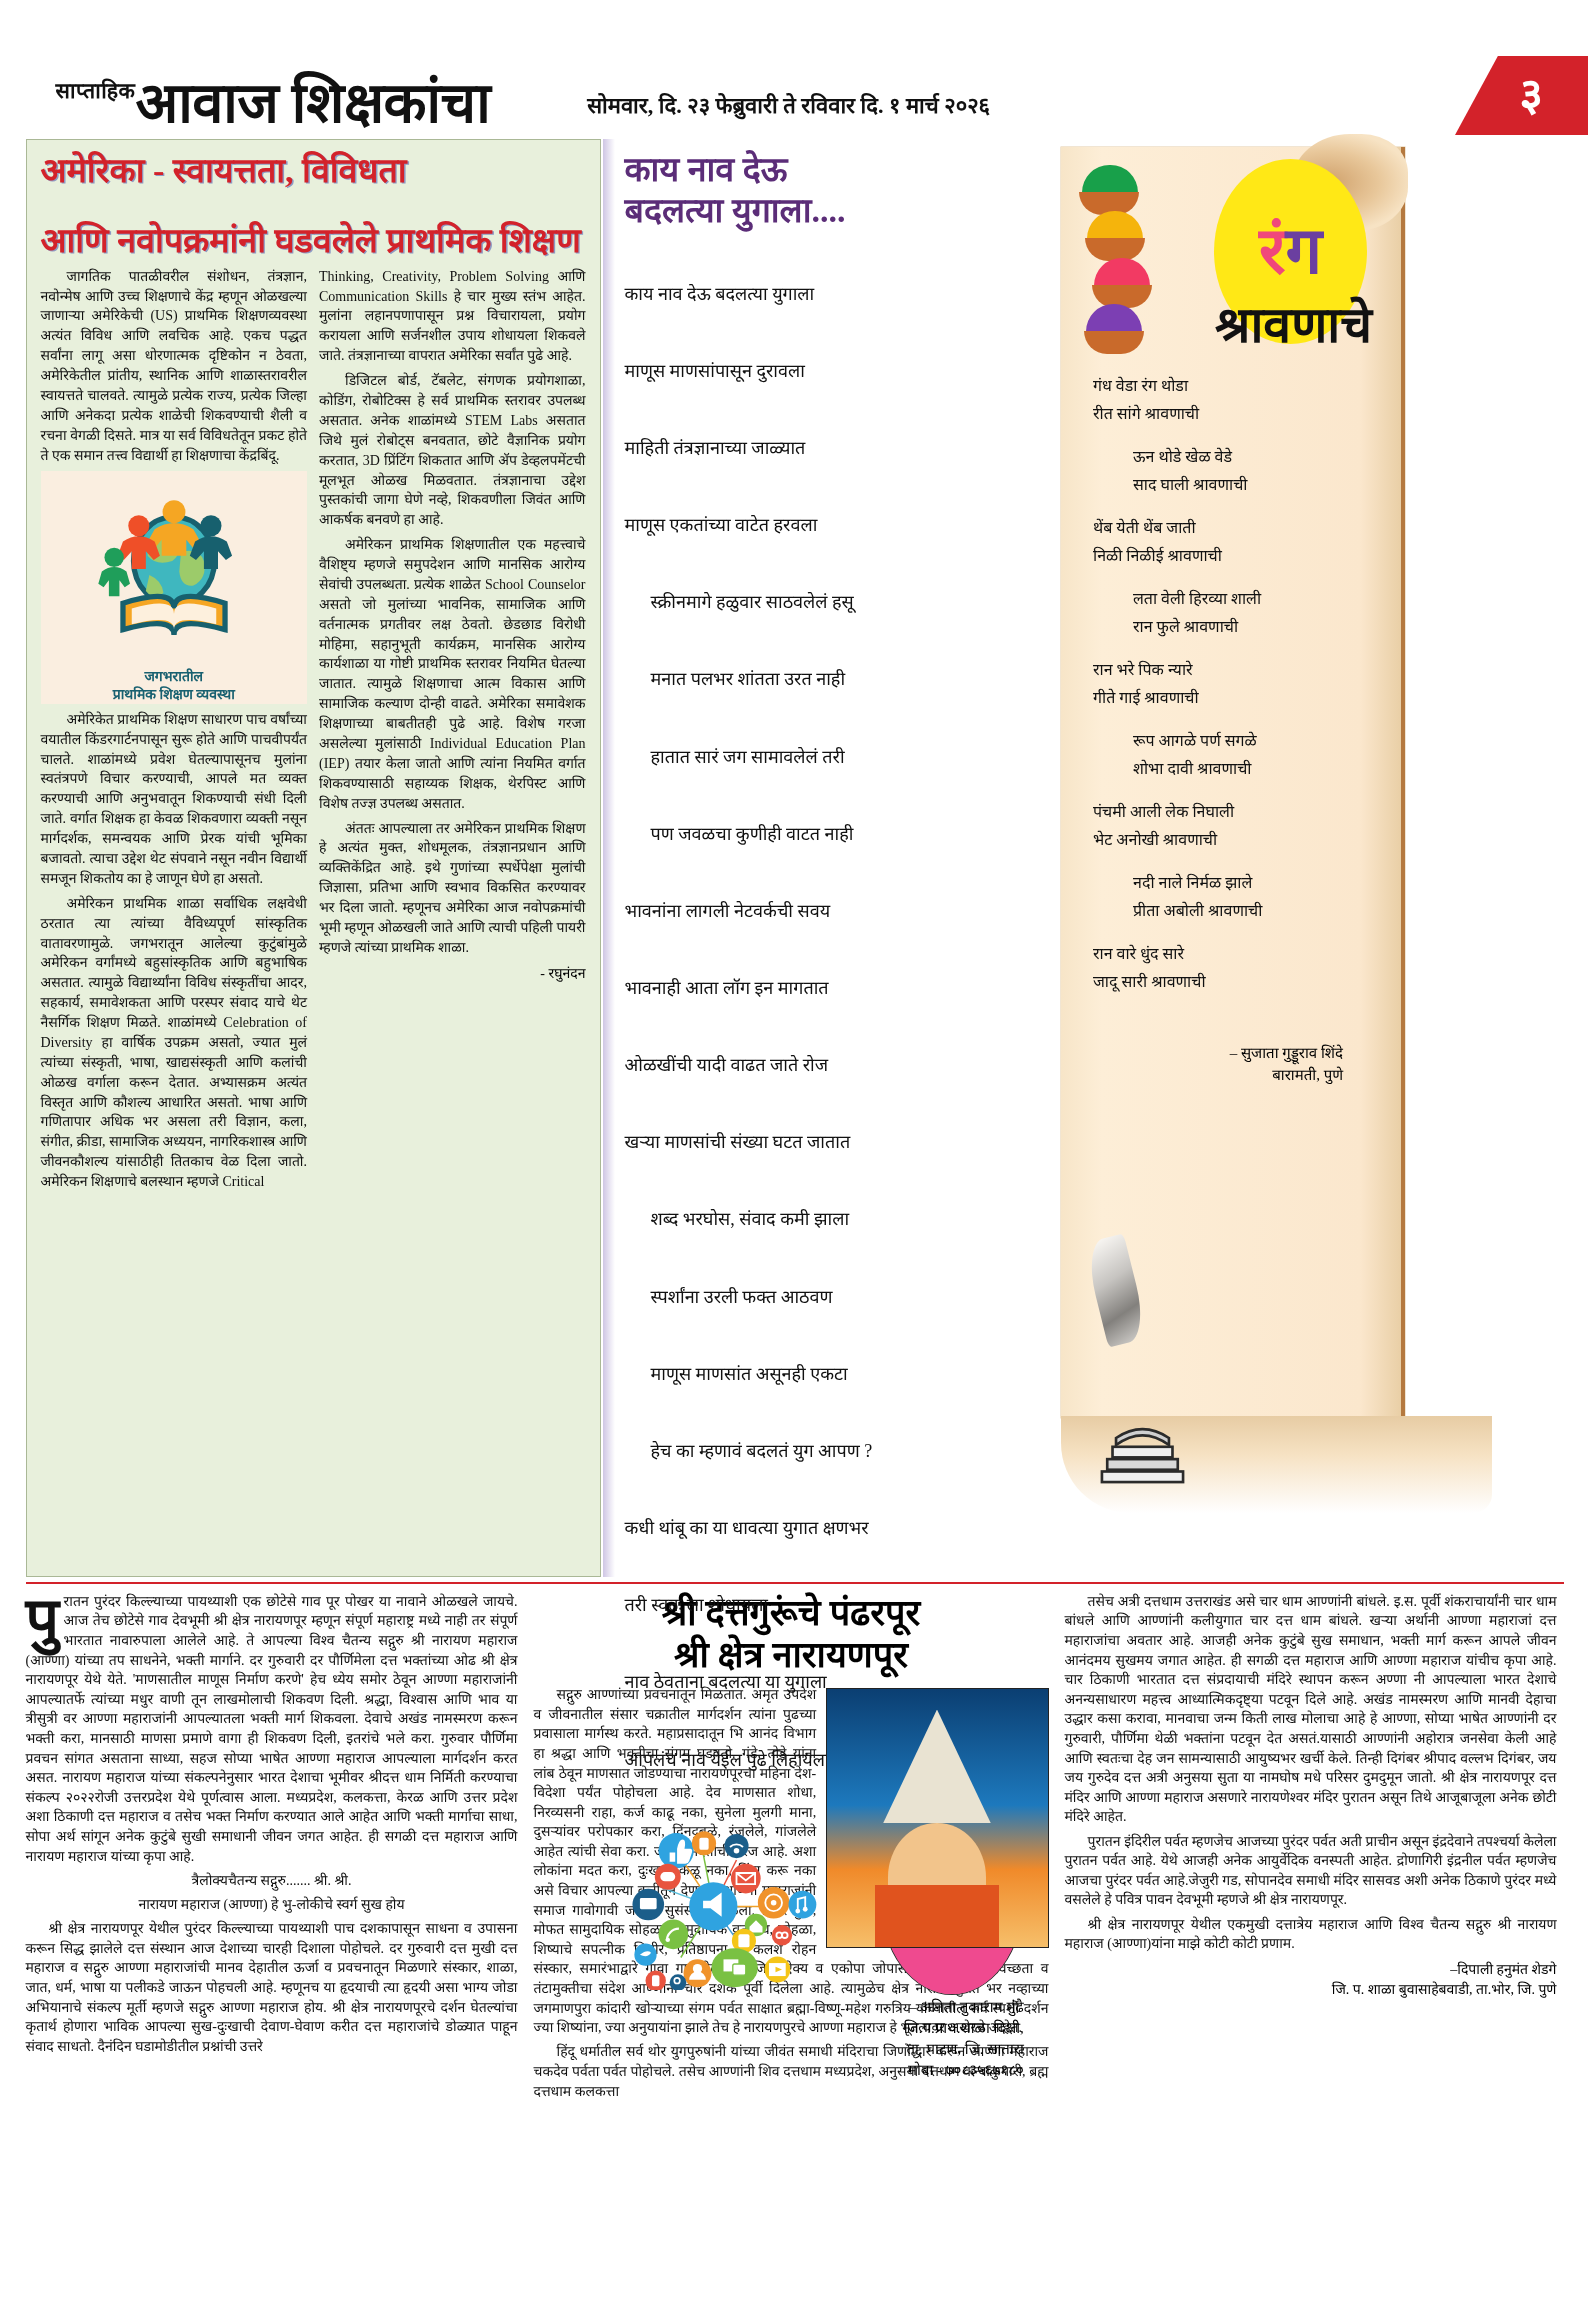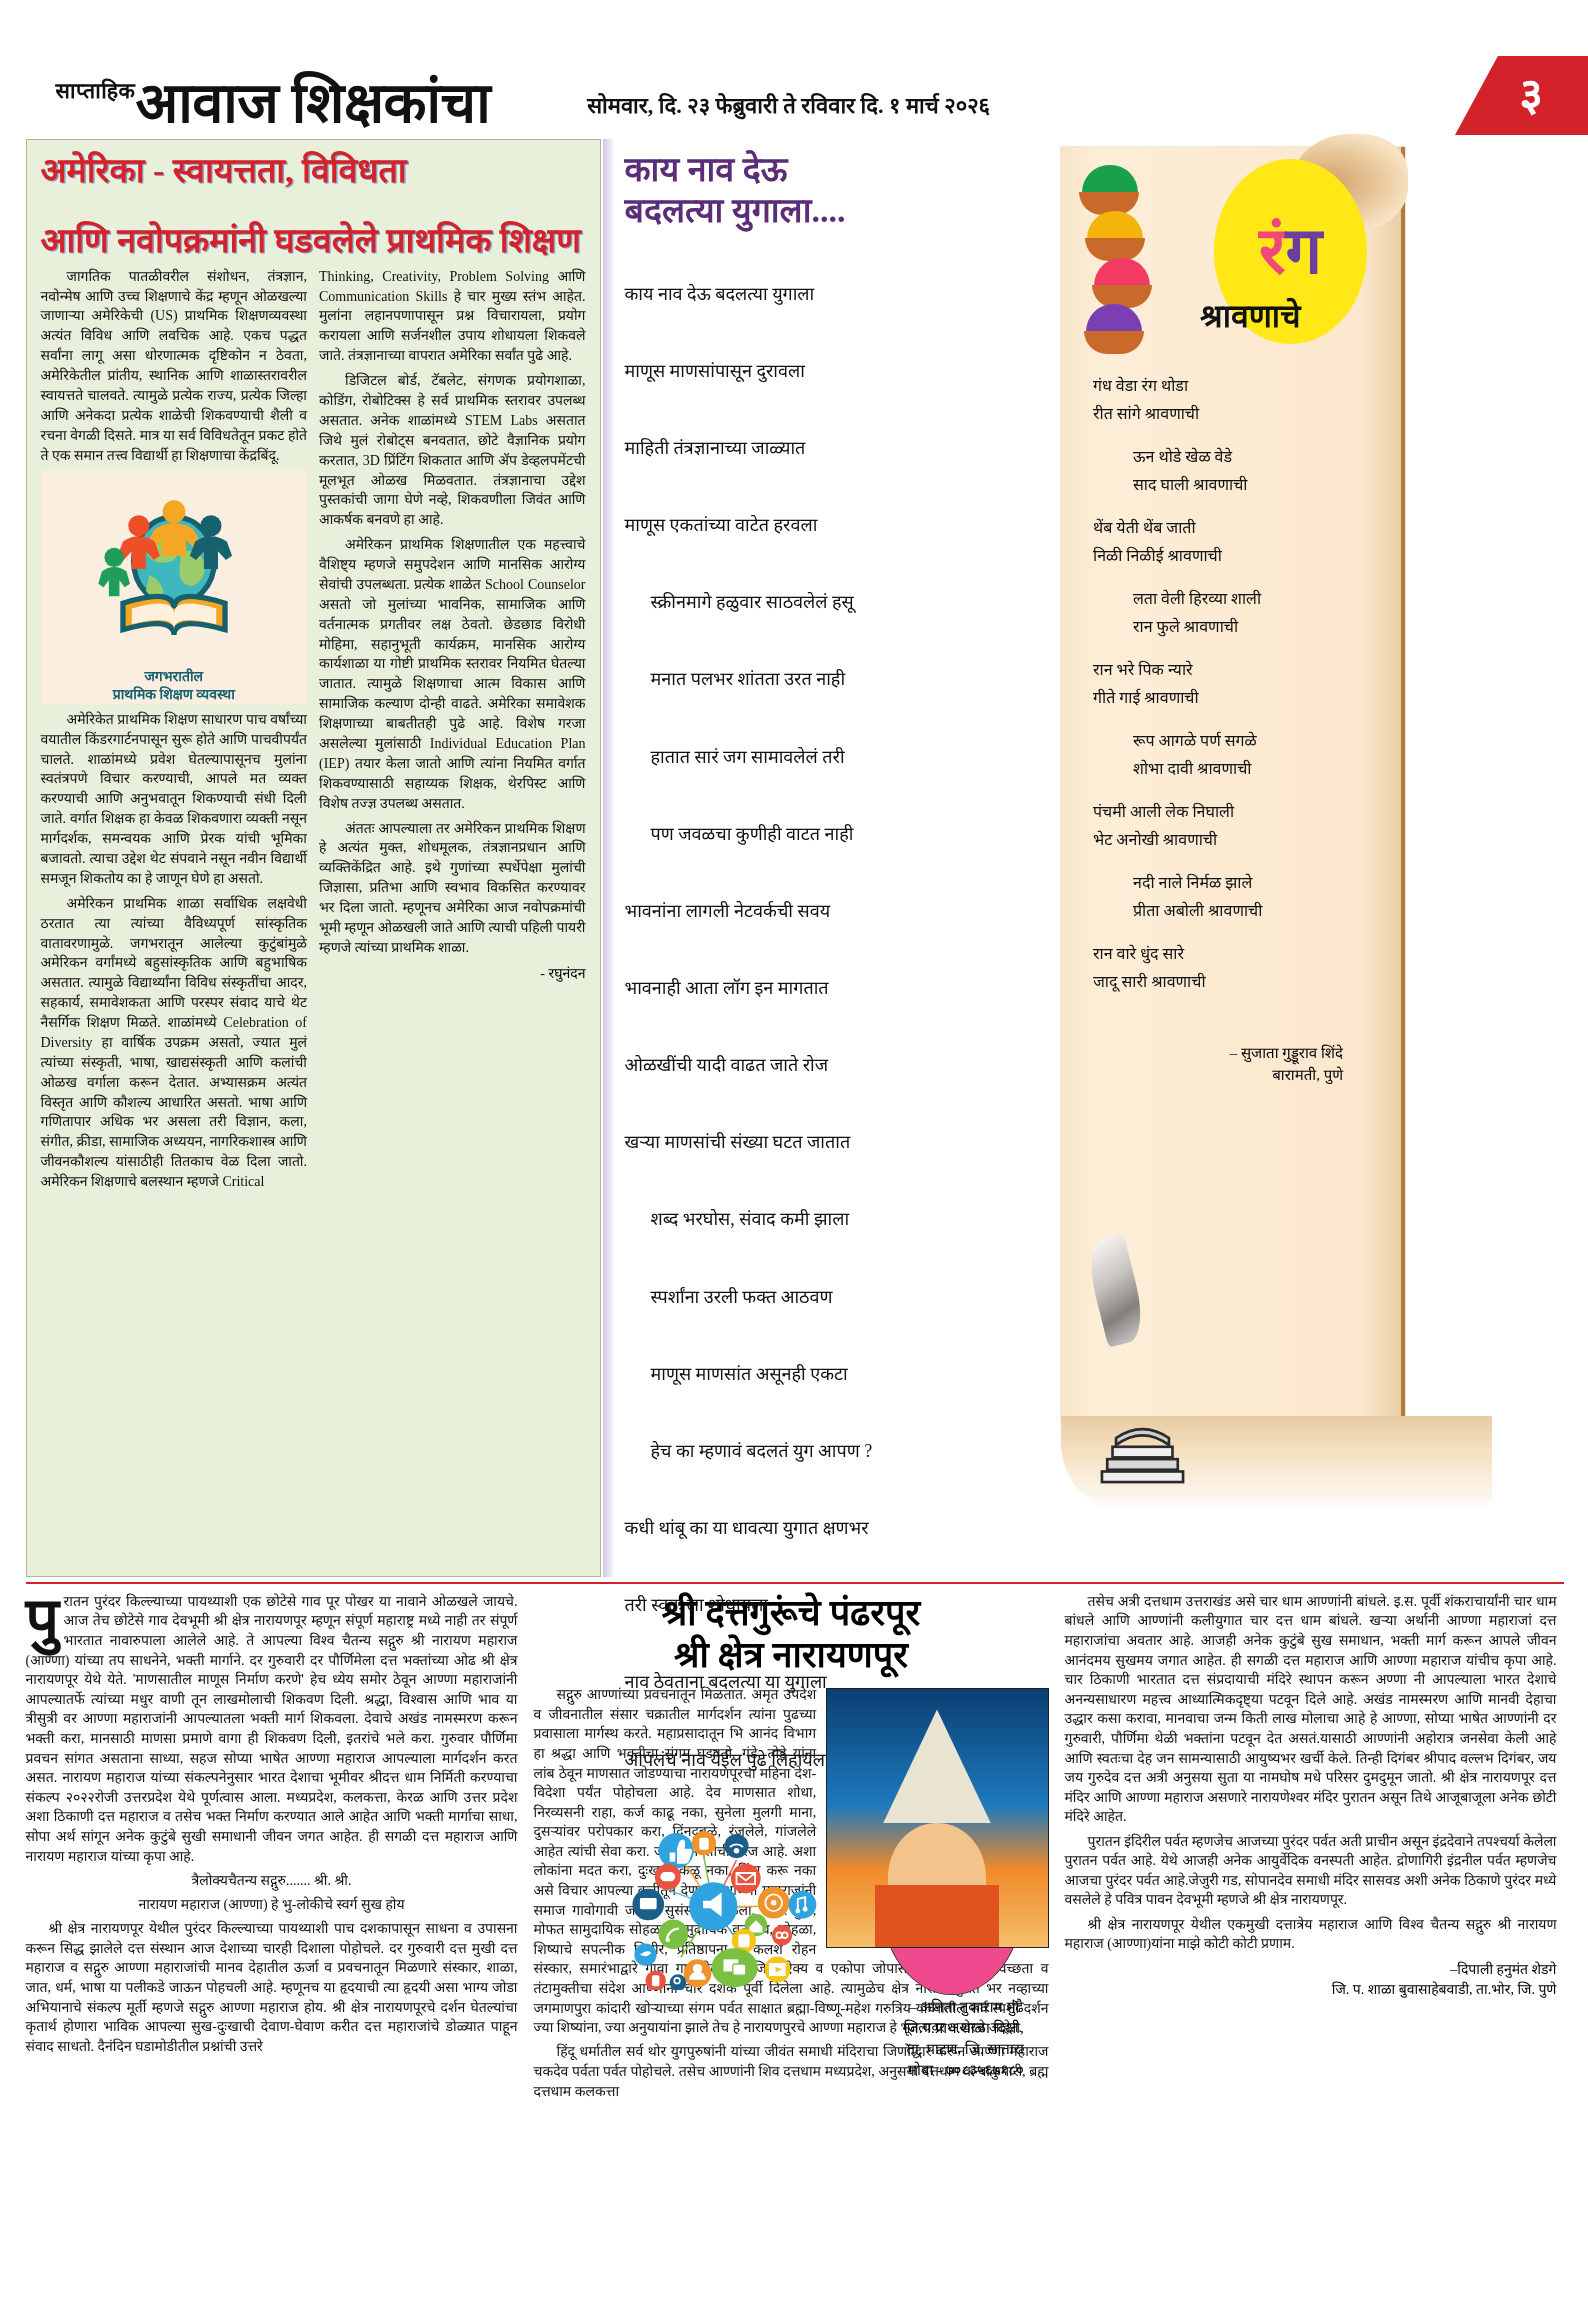--- a/index.html
+++ b/index.html
@@ -124,21 +124,21 @@
   .bowl .pot  { position:absolute; left:4.6px; top:27px; width:60px; height:23px; background:#c96a2b; border-radius:0 0 28px 28px; }
   .yellow-oval {
     position: absolute; left: 153px; top: 12px; width: 153px; height: 185px;
     background: #ffe816; border-radius: 50%;
     display: flex; align-items: center; justify-content: center;
   }
   .rang-word { font-size: 65px; font-weight: 700; line-height: 1; }
   .rang-r { color: #f0487b; }
   .rang-g { color: #6b3fa0; }
   .shravan-word {
-    position: absolute; left: 139px; top: 153px; font-size: 32px;
+    position: absolute; left: 154px; top: 153px; font-size: 50px;
     font-weight: 700; color: #111; line-height: 1;
   }
   .scroll-body { padding: 1.9px 26px 0 32px; }
   .s-line { font-size: 16px; line-height: 1.72; color: #111; }
   .s-line.ind { padding-left: 40px; }
   .s-stanza { margin-bottom: 16px; }
   .scroll-sig { text-align: right; font-size: 15px; line-height: 1.42; padding: 32px 32px 0 0; }
   .feather {
     position: absolute; left: 34px; bottom: 74px; width: 42px; height: 107px;
     background: linear-gradient(160deg,#fff 0%, #bdbdbd 40%, #6d6d6d 70%, #cfcfcf 100%);

